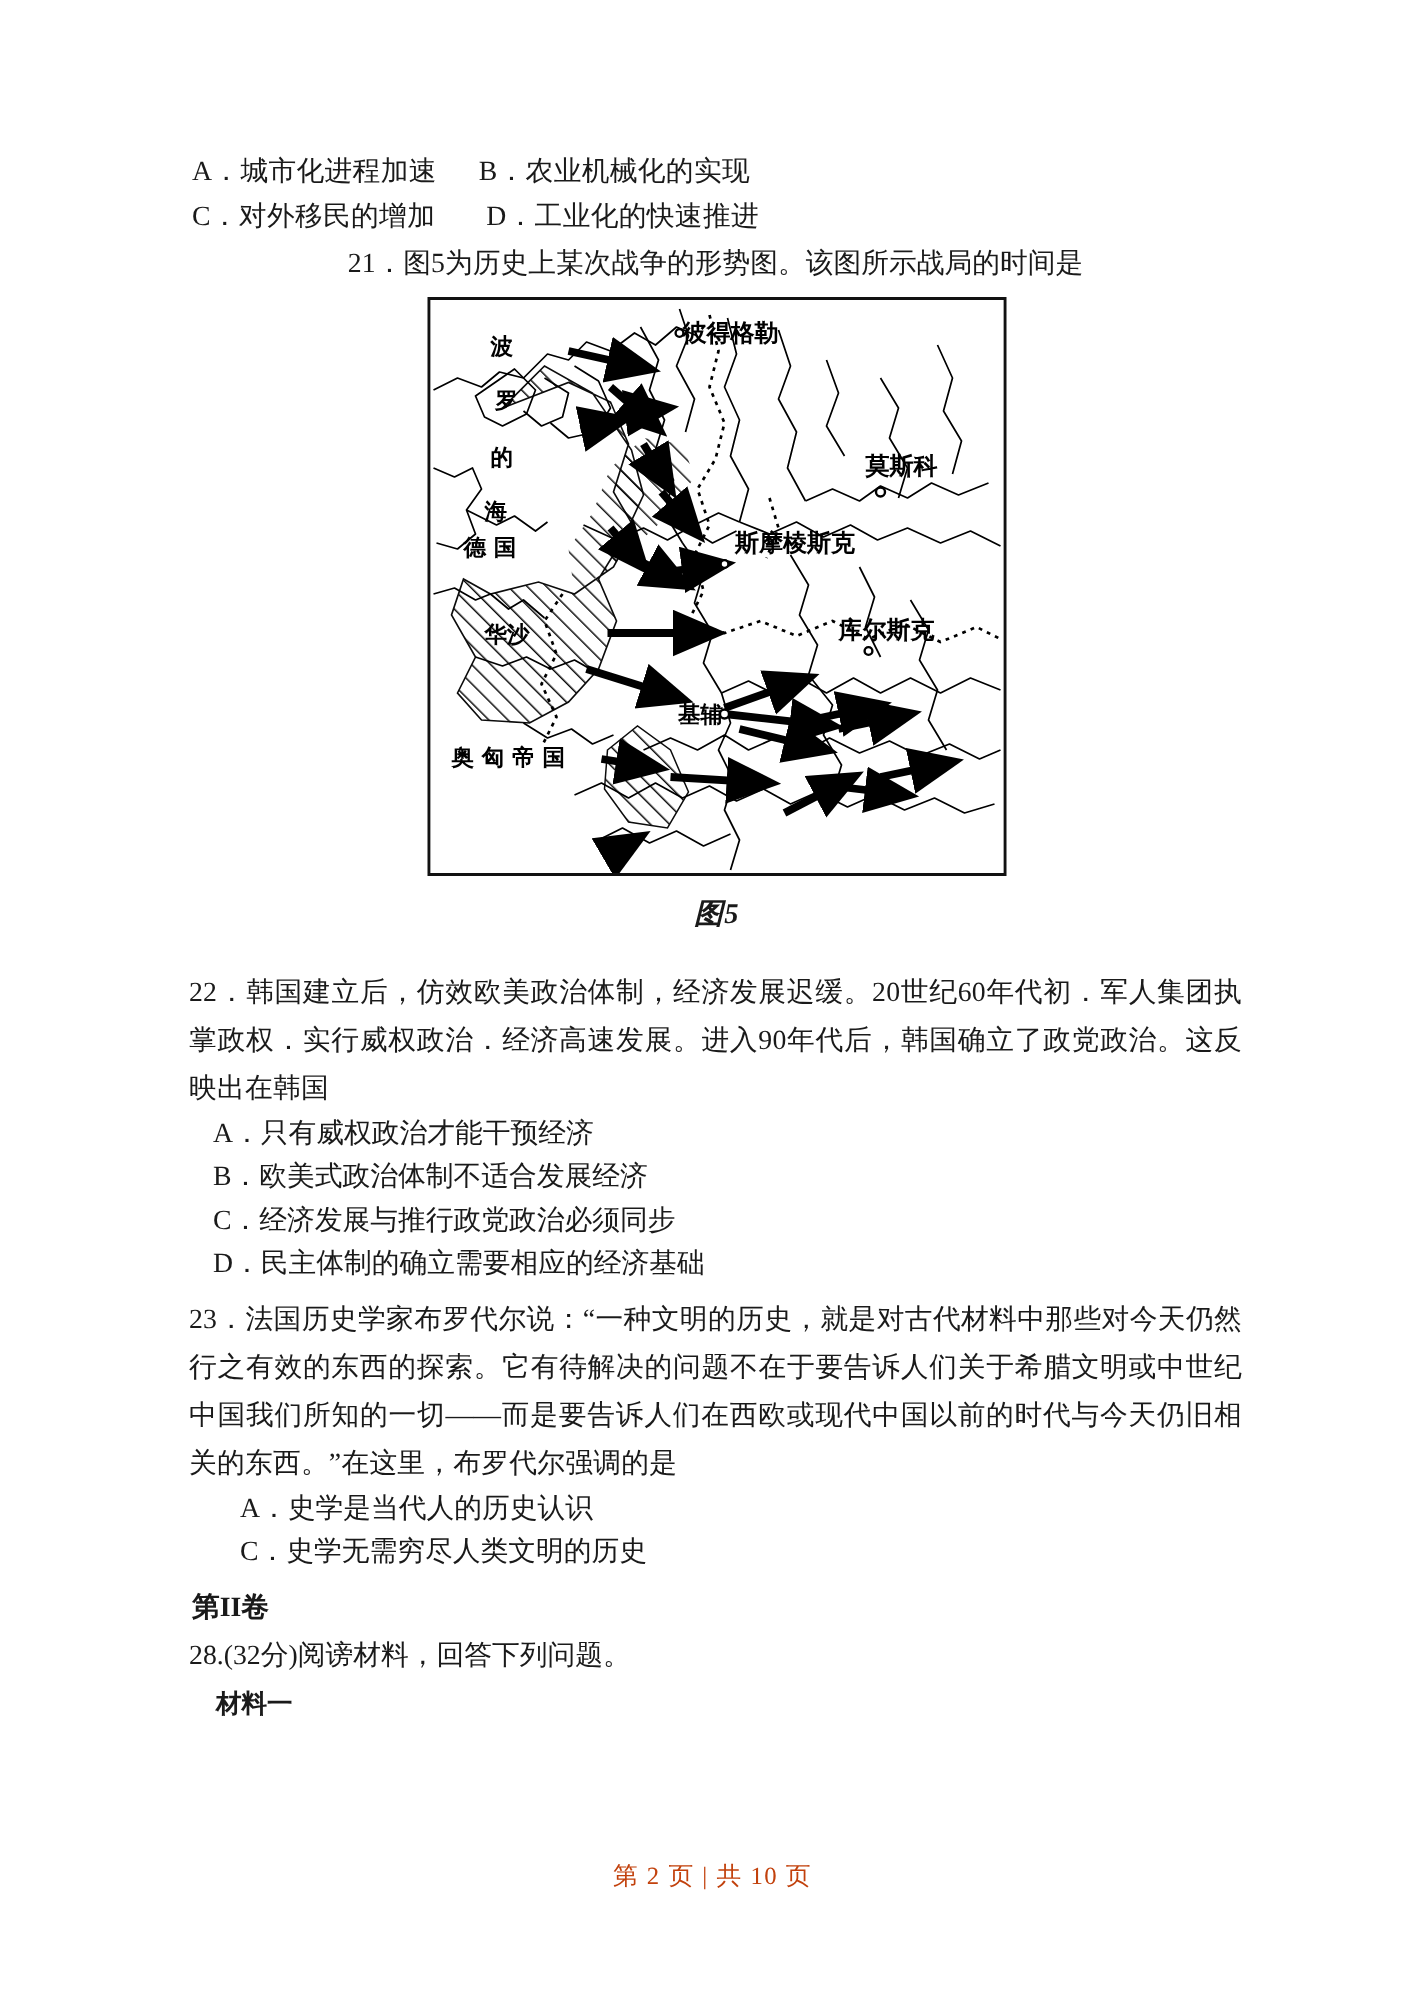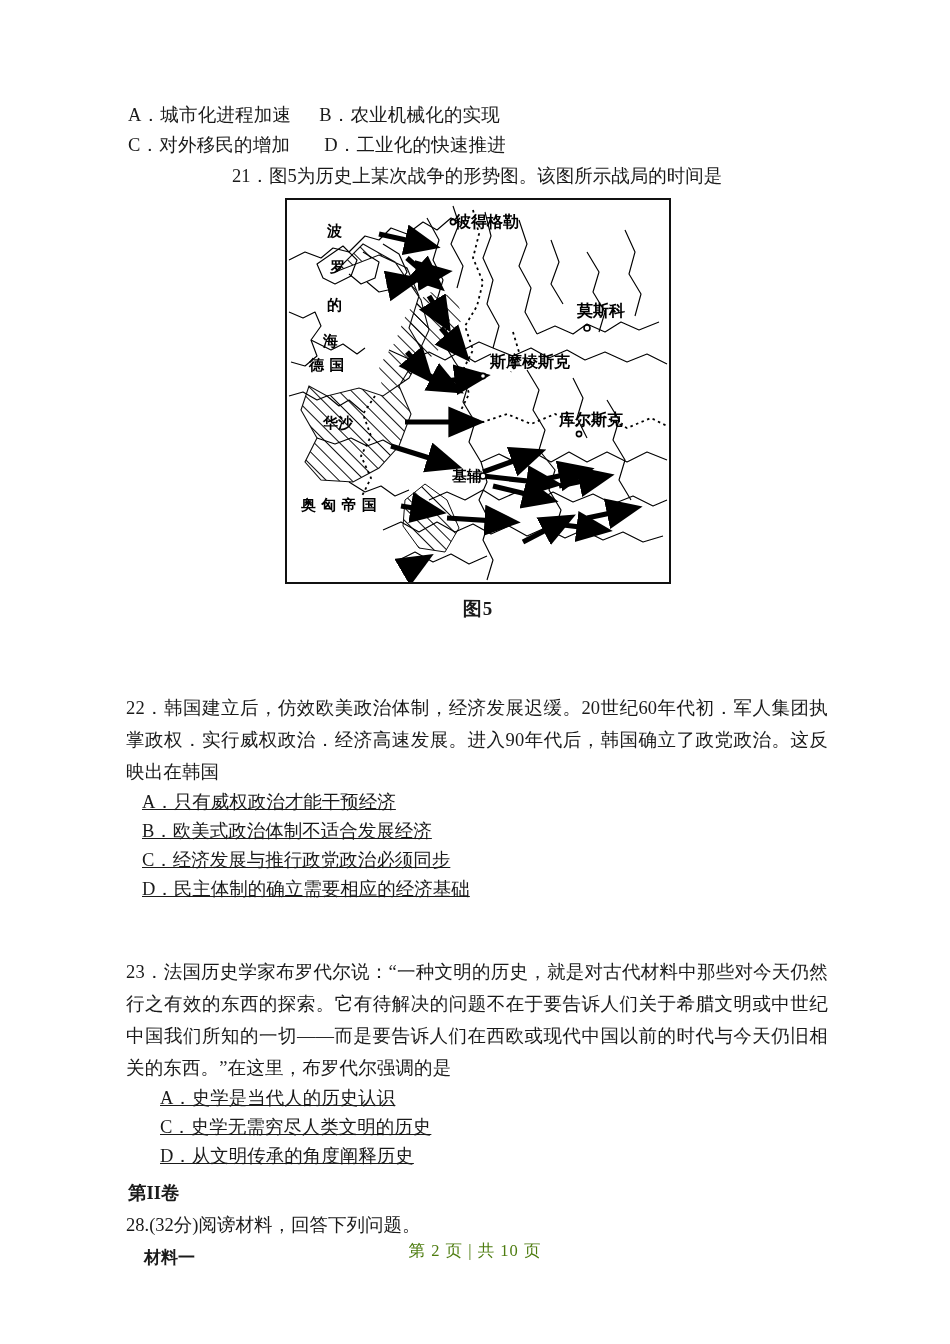--- a/index.html
+++ b/index.html
@@ -34,32 +34,30 @@
     line-height: 30px;
     letter-spacing: 0.2px;
     white-space: nowrap;
   }
   .q-para {
     font-size: 18.5px;
     line-height: 32px;
     letter-spacing: 0.15px;
     text-align: justify;
     text-justify: inter-ideograph;
-    margin-top: 46px;
   }
   .q-num {
     font-size: 18.5px;
     line-height: 32px;
   }
   .opt-row {
     padding-left: 14px;
     font-size: 18.5px;
     line-height: 29px;
     white-space: nowrap;
-    text-decoration: underline;
   }
   .opt-inline {
     display: inline-block;
   }
   .opt-gap-sm { display: inline-block; width: 18px; }
   .opt-gap-md { display: inline-block; width: 28px; }
   .opt-gap-lg { display: inline-block; width: 34px; }
 
   .spacer-6 { height: 6px; }
   .spacer-10 { height: 10px; }
@@ -89,20 +87,21 @@
     font-family: "DejaVu Sans", "Liberation Sans", sans-serif;
     font-weight: bold;
     fill: #000;
   }
   .fig-caption {
     margin-top: 12px;
     font-size: 19px;
     font-weight: bold;
     letter-spacing: 1px;
     font-family: "Liberation Serif", serif;
+    font-style: italic;
   }
 
   
   .section-title {
     text-align: left;
     font-size: 18.5px;
     font-weight: bold;
     line-height: 32px;
     width: 700px;
   }
@@ -115,21 +114,21 @@
   }
 
   
   .footer {
     position: absolute;
     left: 0;
     top: 1240px;
     width: 950px;
     text-align: center;
     font-size: 16.5px;
-    color: #4d7c0f;
+    color: #c2410c;
     letter-spacing: 1px;
   }
 </style>
 </head>
 <body>
 
 <div class="page">
 
   <div class="content">
 
@@ -272,21 +271,20 @@
     <div class="opt-row">A．只有威权政治才能干预经济</div>
     <div class="opt-row">B．欧美式政治体制不适合发展经济</div>
     <div class="opt-row">C．经济发展与推行政党政治必须同步</div>
     <div class="opt-row">D．民主体制的确立需要相应的经济基础</div>
 
     <div class="spacer-6"></div>
 
     <div class="q-para" style="margin-left:-2px;">23．法国历史学家布罗代尔说：“一种文明的历史，就是对古代材料中那些对今天仍然行之有效的东西的探索。它有待解决的问题不在于要告诉人们关于希腊文明或中世纪中国我们所知的一切——而是要告诉人们在西欧或现代中国以前的时代与今天仍旧相关的东西。”在这里，布罗代尔强调的是</div>
     <div class="opt-row" style="padding-left:32px;">A．史学是当代人的历史认识</div>
     <div class="opt-row" style="padding-left:32px;">C．史学无需穷尽人类文明的历史</div>
-    <div class="opt-row" style="padding-left:32px;">D．从文明传承的角度阐释历史</div>
 
     <div class="spacer-6"></div>
 
     <div class="section-title">第II卷</div>
     <div class="q-num" style="margin-left:-2px;">28.(32分)阅谤材料，回答下列问题。</div>
     <div class="material-label">材料一</div>
 
   </div>
 
   <div class="footer">第 2 页 | 共 10 页</div>

